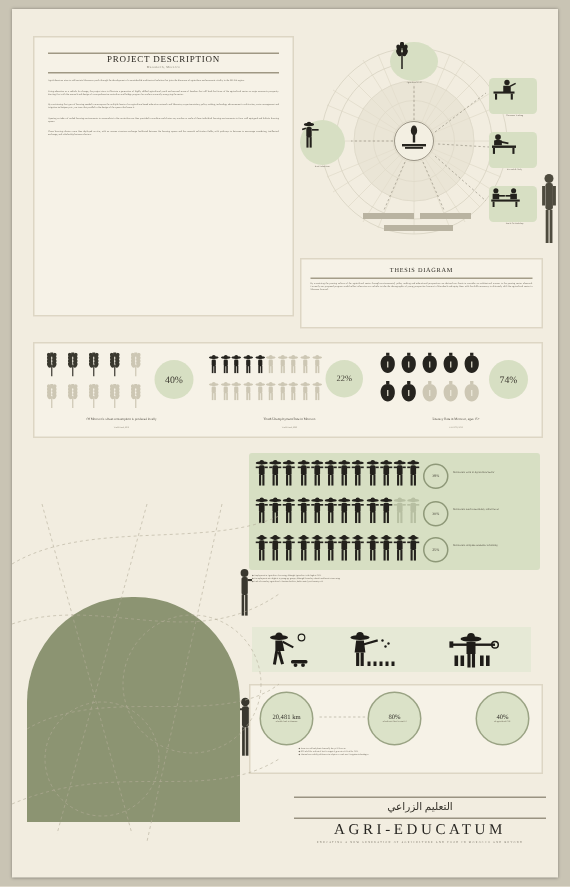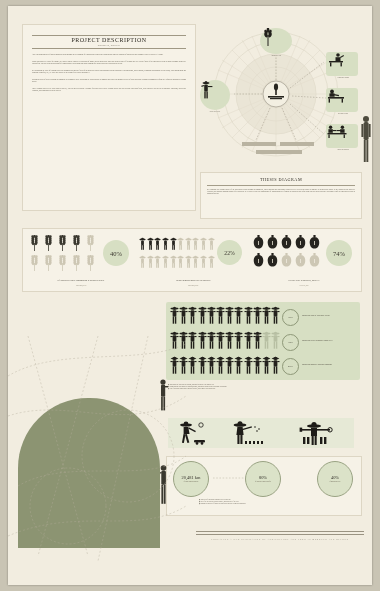--- a/index.html
+++ b/index.html
@@ -1168,17 +1168,19 @@
       <path d="M20 0 L80 220"></path>
         <path d="M90 0 L30 220"></path>
       <path d="M140 0 L90 225"></path>
       <circle cx="120" cy="120" r="46"></circle>
       <circle cx="60" cy="170" r="38"></circle>
     </g>
   </svg>
 
   <div id="title">
     <div class="rule"></div>
+    <div class="arabic">التعليم الزراعي</div>
     <div class="rule"></div>
+    <div class="main">AGRI-EDUCATUM</div>
     <div class="tag">EDUCATING A NEW GENERATION OF AGRICULTURE AND FOOD IN MOROCCO AND BEYOND</div>
   </div>
 
 </div>
 
 </body></html>

